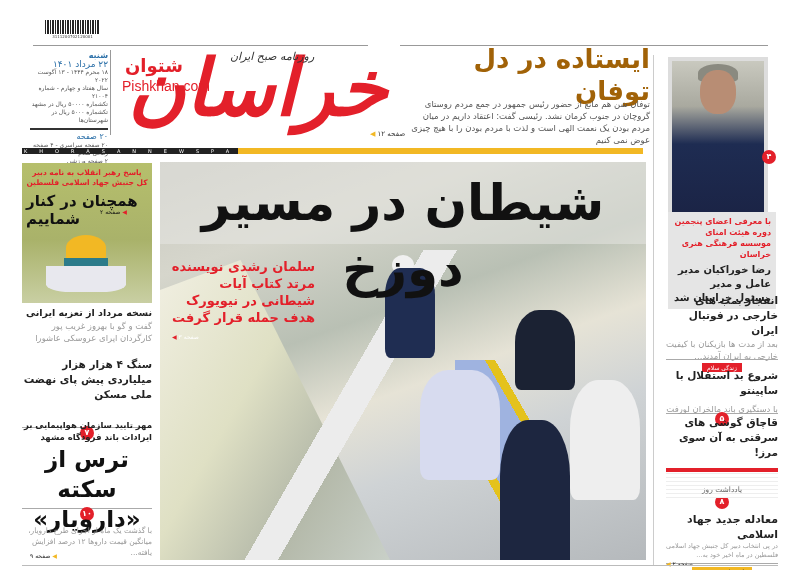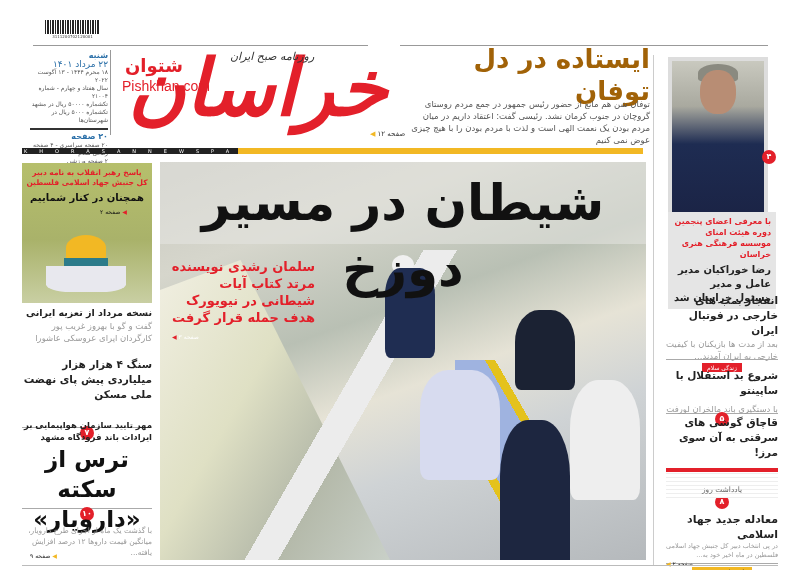--- a/index.html
+++ b/index.html
@@ -6,21 +6,21 @@
 body{width:800px;height:570px;background:#fff;font-family:"DejaVu Sans",sans-serif;position:relative;overflow:hidden;color:#222}
 .abs{position:absolute}
 .rtl{direction:rtl;text-align:right}
 .barcode{left:45px;top:20px;width:55px;height:14px;background:repeating-linear-gradient(90deg,#222 0 1px,#fff 1px 2px,#222 2px 4px,#fff 4px 5px)}
 .barnum{left:45px;top:34px;width:55px;font-size:4px;text-align:center;color:#444}
 .topline{left:33px;top:45px;width:335px;height:1px;background:#999}
 .topline2{left:400px;top:45px;width:368px;height:1px;background:#999}
 .datebox{left:30px;top:52px;width:78px;font-size:6px;color:#555;line-height:8px}
 .day{color:#2a6fa8;font-weight:bold;font-size:8px}
 .date{color:#2a6fa8;font-weight:normal;font-size:9px}
-.pages{color:#2a6fa8;font-weight:bold;font-size:8px;margin-top:4px;border-top:2px solid #333;padding-top:3px}
+.pages{color:#2a6fa8;font-weight:normal;font-size:8px;margin-top:4px;border-top:2px solid #333;padding-top:3px}
 .vdiv{left:110px;top:50px;width:1px;height:85px;background:#999}
 .logo{left:118px;top:40px;width:280px;height:95px;color:#e3202a;font-family:"DejaVu Serif",serif;font-size:78px;font-weight:bold;text-align:center;line-height:95px;font-style:italic}
 .logo-sub{left:125px;top:55px;color:#e3202a;font-size:18px;font-weight:bold}
 .pish{left:122px;top:78px;color:#e3202a;font-size:14px;font-family:"Liberation Sans",sans-serif}
 .tagline{left:230px;top:50px;font-size:11px;color:#333;font-style:italic}
 .khorasan-strip{left:22px;top:148px;width:216px;height:6px;background:#222;color:#fff;font-size:5px;letter-spacing:12px;line-height:6px;overflow:hidden;white-space:nowrap;padding-left:2px}
 .yellow-strip{left:238px;top:148px;width:405px;height:6px;background:#f2b824}
 .h1{left:410px;top:43px;width:240px;font-size:26px;font-weight:bold;color:#a16207;line-height:32px}
 .lede{left:405px;top:98px;width:245px;font-size:8.5px;color:#555;line-height:12px}
 .page12{left:370px;top:130px;font-size:7px;color:#333}
@@ -52,21 +52,21 @@
 .p4{left:500px;top:420px;width:70px;height:140px;background:#1d2640;border-radius:40% 40% 0 0}
 .p5{left:570px;top:380px;width:70px;height:120px;background:#eeeeee;border-radius:40% 40% 10% 10%}
 .stretcher{left:455px;top:360px;width:80px;height:150px;background:linear-gradient(60deg,transparent 30%,#e4c21c 30% 36%,#9fb3e0 36% 70%,#e4c21c 70% 76%,transparent 76%)}
 .headline-band{left:160px;top:162px;width:486px;height:82px;background:rgba(230,230,225,0.55)}
 .headline{left:165px;top:170px;width:476px;font-size:50px;font-weight:bold;color:#111;text-align:center;line-height:66px;letter-spacing:-1px}
 .sub{left:165px;top:258px;width:150px;font-size:13px;font-weight:bold;color:#e3202a;line-height:17px}
 .sub-page{left:172px;top:333px;font-size:6px;color:#fff}
 .lc{left:22px;width:130px}
 .poster{left:22px;top:163px;width:130px;height:140px;background:linear-gradient(180deg,#b6bf6c 0,#a9b26a 55%,#c9cfa3 100%)}
 .poster-t{left:26px;top:168px;width:122px;font-size:7.5px;color:#e3202a;font-weight:bold;line-height:10px;text-align:center}
-.poster-h{left:26px;top:192px;width:122px;font-size:10px;color:#111;font-weight:bold;text-align:center}
+.poster-h{left:26px;top:192px;width:122px;font-size:15px;color:#111;font-weight:bold;text-align:left}
 .poster-p{left:100px;top:208px;font-size:6px;color:#111}
 .dome{left:66px;top:235px;width:40px;height:25px;border-radius:50% 50% 0 0;background:#f2b824}
 .dome-band{left:64px;top:258px;width:44px;height:8px;background:#2c7b8a}
 .dome-base{left:46px;top:266px;width:80px;height:26px;background:#e8e8ee;border-radius:0 0 30% 30%}
 .lc-h{font-size:9.5px;font-weight:bold;color:#222;line-height:14px}
 .lc-p{font-size:8.5px;color:#999;line-height:12px}
 .lc-big{font-size:23px;font-weight:bold;color:#111;line-height:30px;text-align:center}
 .bottom-line{left:22px;top:565px;width:756px;height:1px;background:#bbb}
 </style>
 </head>

